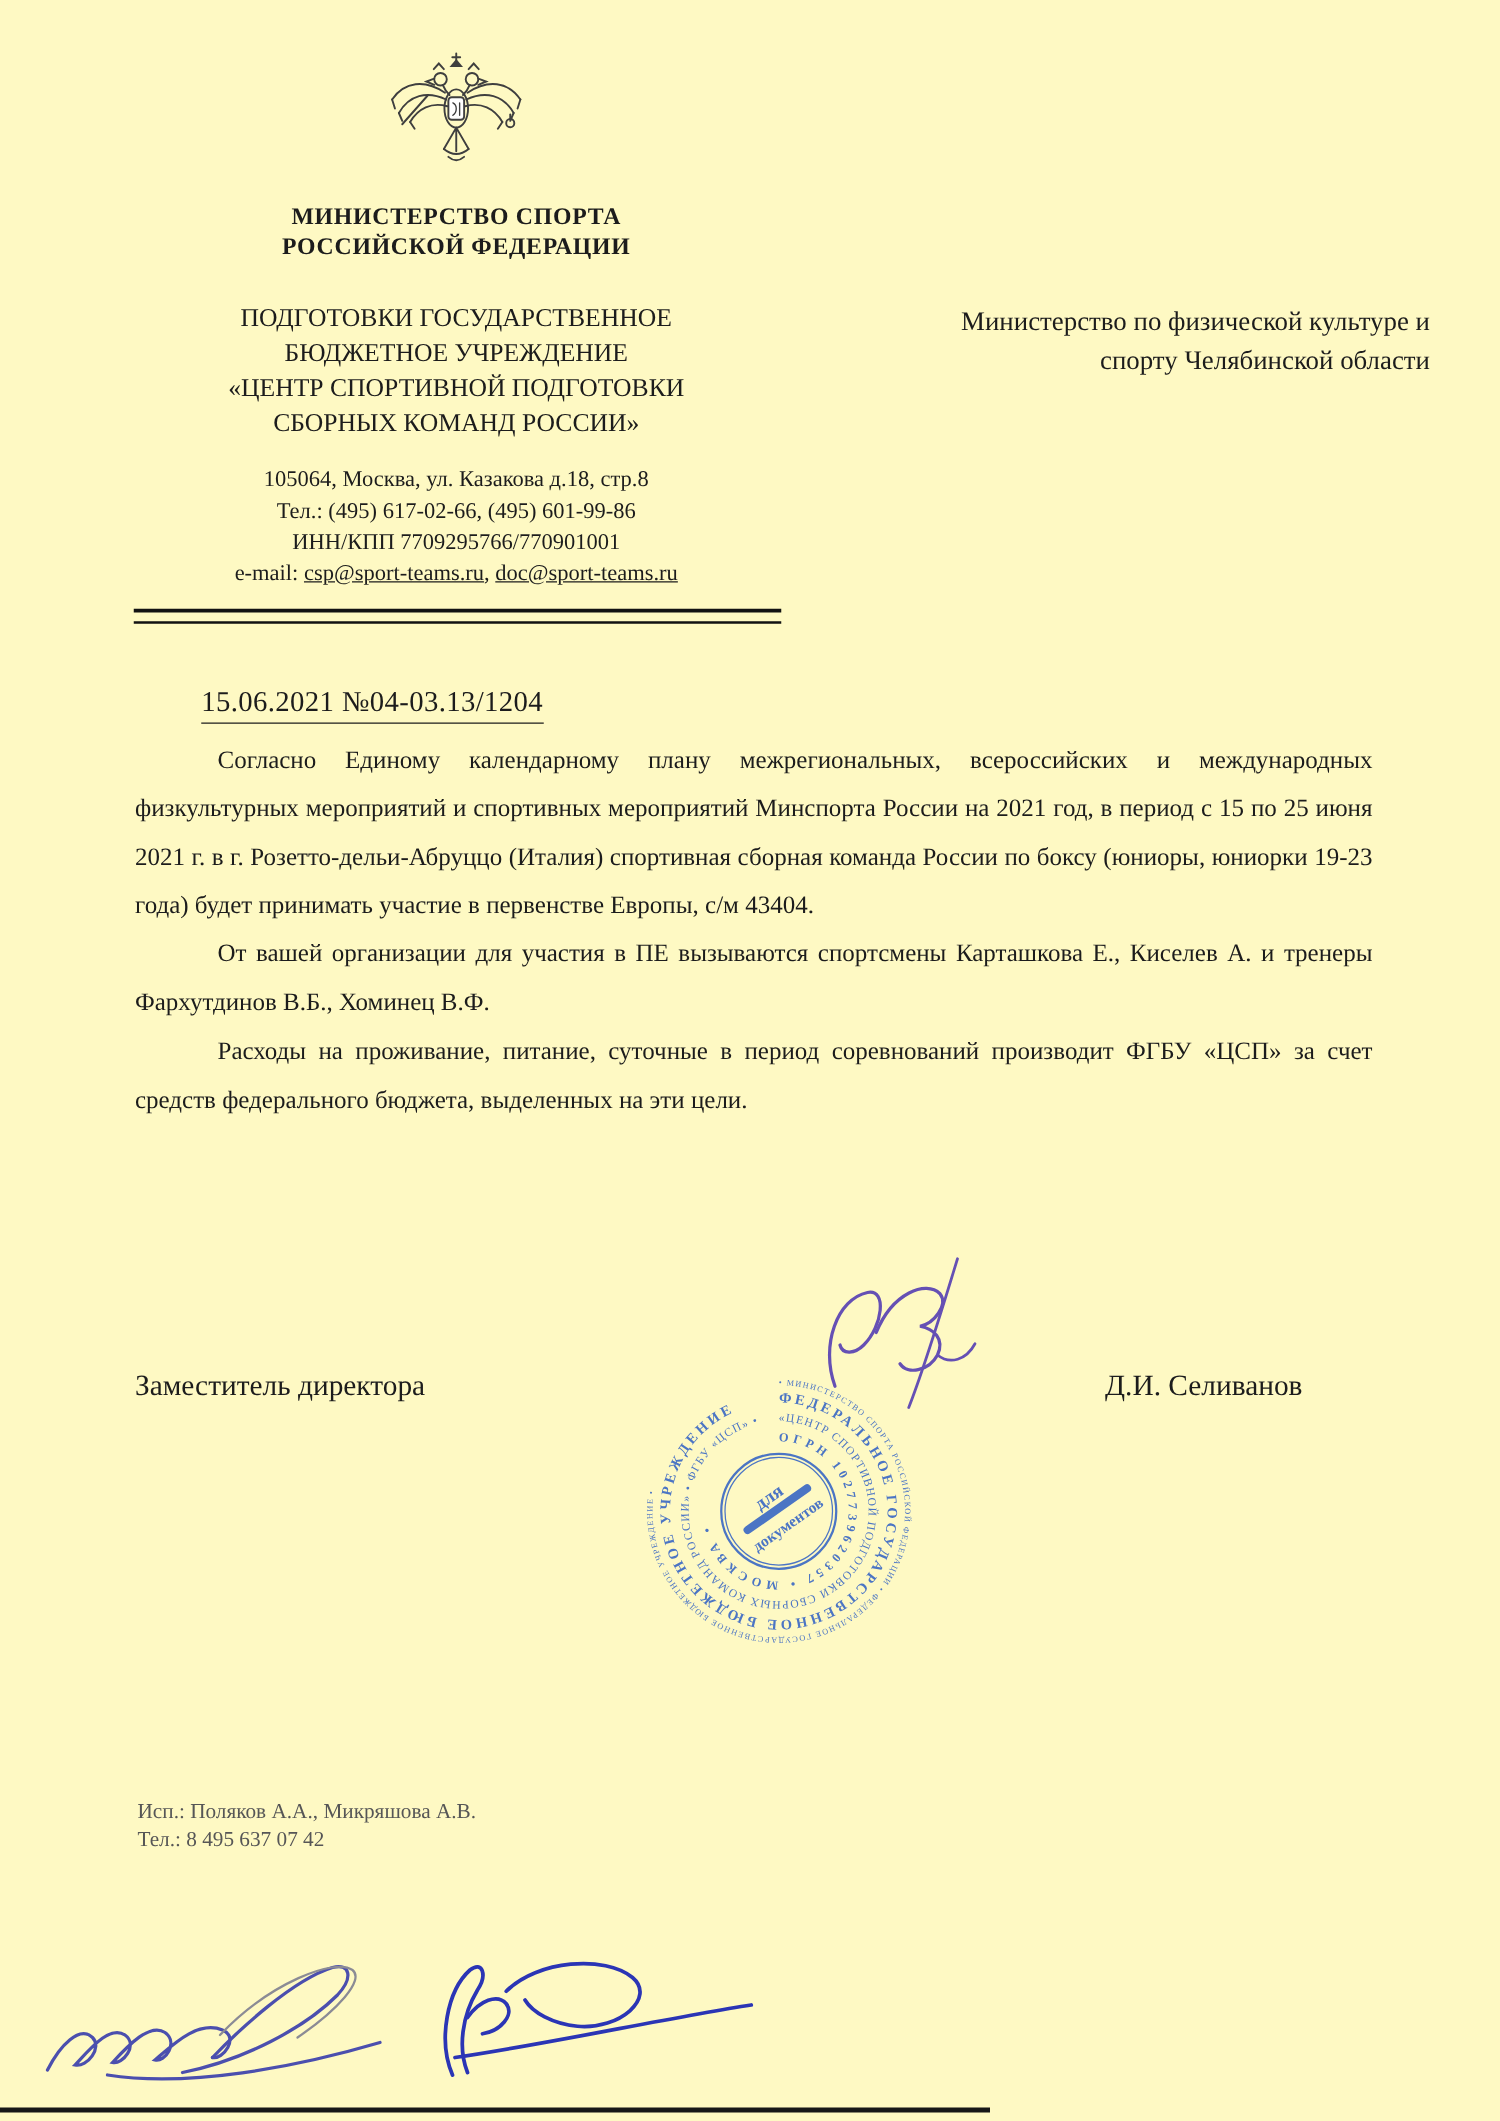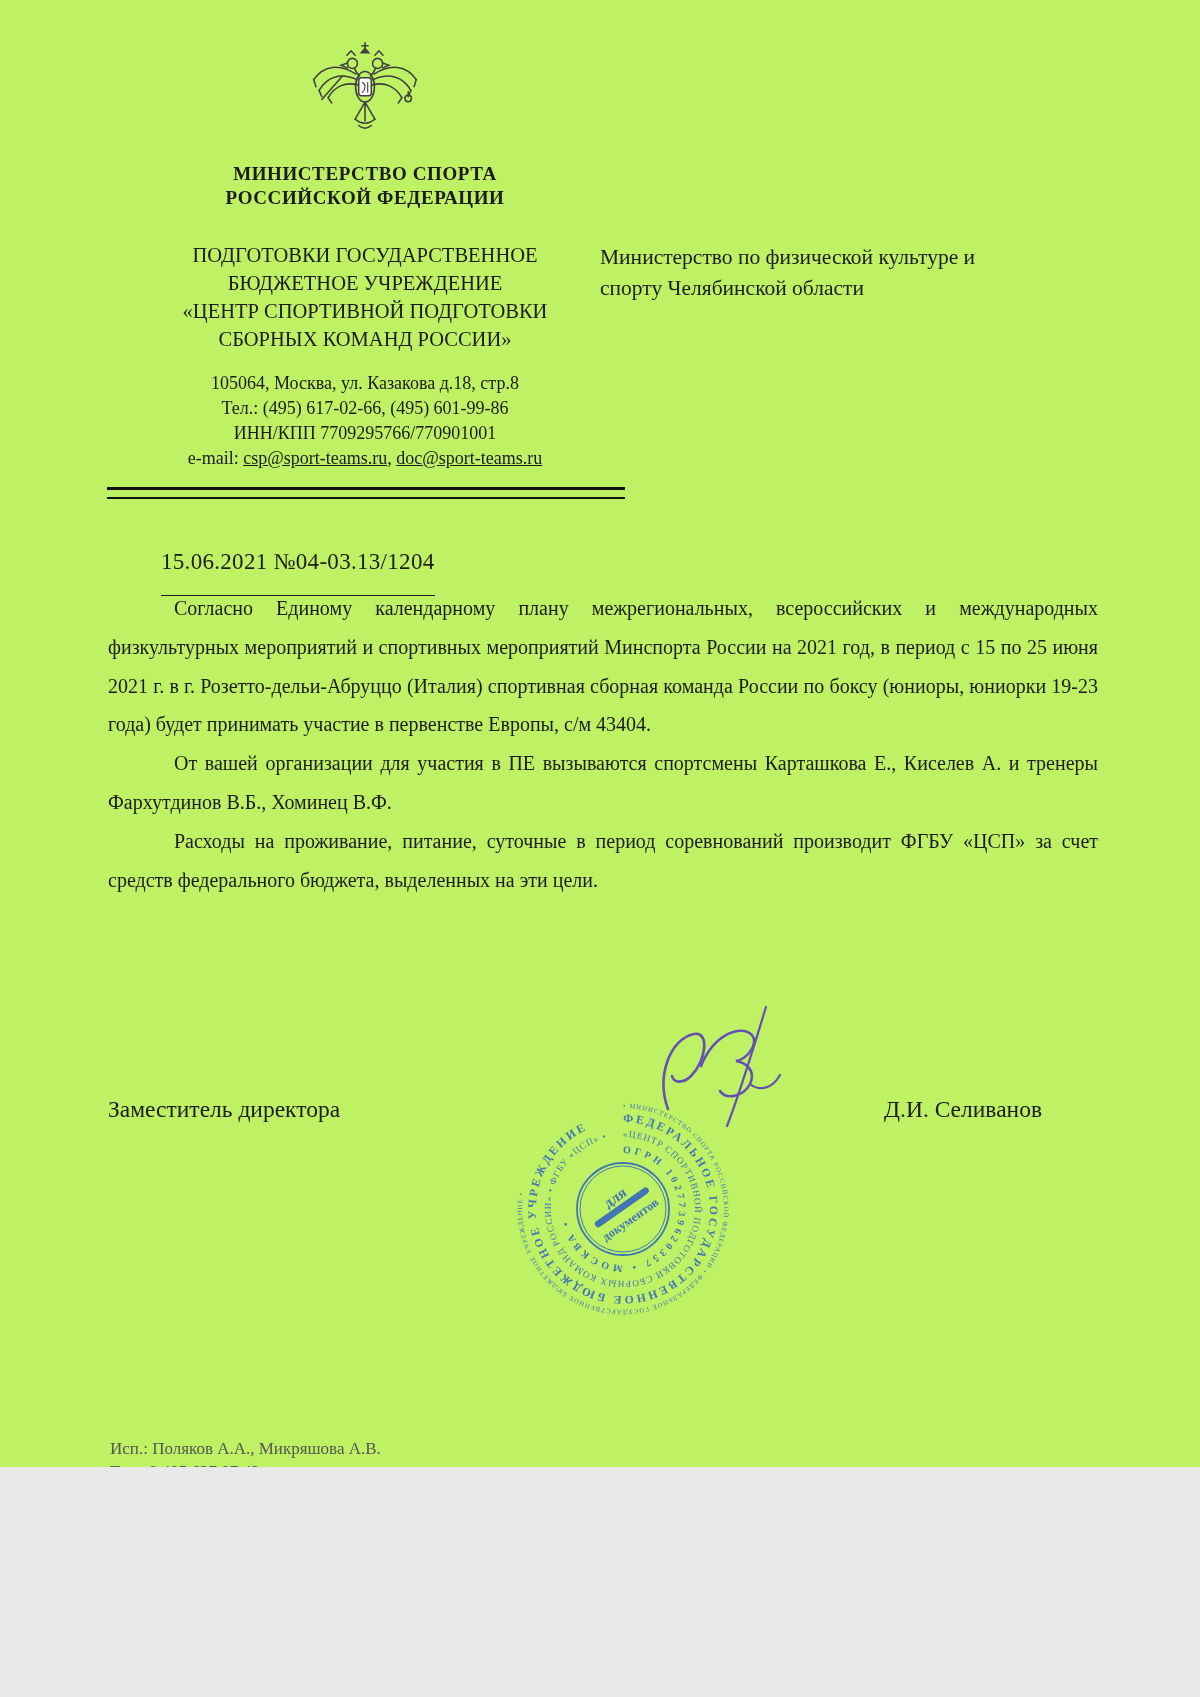--- a/index.html
+++ b/index.html
@@ -1,34 +1,34 @@
 <!DOCTYPE html>
 <html><head>
 <meta charset="utf-8">
 <title>Document</title>
 <style>
   html,body{margin:0;padding:0;background:#e9e9e9;}
   .page{
-    position:relative;width:1200px;height:1467px;margin:0 auto;
-    background:#bef264;overflow:hidden;
+    position:relative;width:1200px;height:1697px;margin:0 auto;
+    background:#fef9c3;overflow:hidden;
     font-family:"Liberation Serif","DejaVu Serif",serif;color:#1c1c1c;
   }
   
   .org-block{position:absolute;left:95px;top:40px;width:540px;text-align:center;}
   .eagle{display:block;margin:0 auto;}
   .ministry{font-weight:bold;font-size:19px;line-height:24px;letter-spacing:.6px;margin-top:14px;}
   .org-info{position:absolute;left:95px;top:241px;width:540px;text-align:center;font-size:20.5px;line-height:28px;}
   .org-name{font-weight:normal;}
   .contacts{position:absolute;left:95px;top:371px;width:540px;text-align:center;font-size:18px;line-height:25px;}
   .contacts .email a,.contacts .email span.u{ text-decoration:underline;}
-  .recipient{position:absolute;left:600px;top:242px;width:520px;text-align:left;font-size:21.5px;line-height:31px;}
+  .recipient{position:absolute;left:624px;top:242px;width:520px;text-align:right;font-size:21.5px;line-height:31px;}
   .divider{position:absolute;left:107px;top:487px;width:518px;height:7px;
     border-top:3px solid #121212;border-bottom:2px solid #121212;}
   .refnum{position:absolute;left:161px;top:549px;font-size:23px;letter-spacing:.3px;
-    border-bottom:1.6px solid #1c1c1c;padding-bottom:20px;}
+    border-bottom:1.6px solid #1c1c1c;padding-bottom:3px;}
   .body-text{position:absolute;left:108px;top:589px;width:990px;font-size:20px;line-height:38.8px;text-align:justify;}
   .body-text p{margin:0;text-indent:66px;}
   .sign-row{position:absolute;left:108px;top:1096px;width:990px;font-size:23.5px;}
   .sign-pos{position:absolute;left:0;top:0;}
   .sign-name{position:absolute;right:56px;top:0;}
   .stamp-wrap{position:absolute;left:508px;top:1094px;width:230px;height:230px;opacity:.9;}
   .dir-sig{position:absolute;left:646px;top:991px;width:175px;height:155px;}
   .executor{position:absolute;left:110px;top:1437px;font-size:17px;line-height:23px;color:#565656;}
   .bottom-sigs{position:absolute;left:26px;top:1548px;width:600px;height:145px;}
   .bottom-line{position:absolute;left:0;top:1686px;width:792px;height:4px;background:#171717;}

